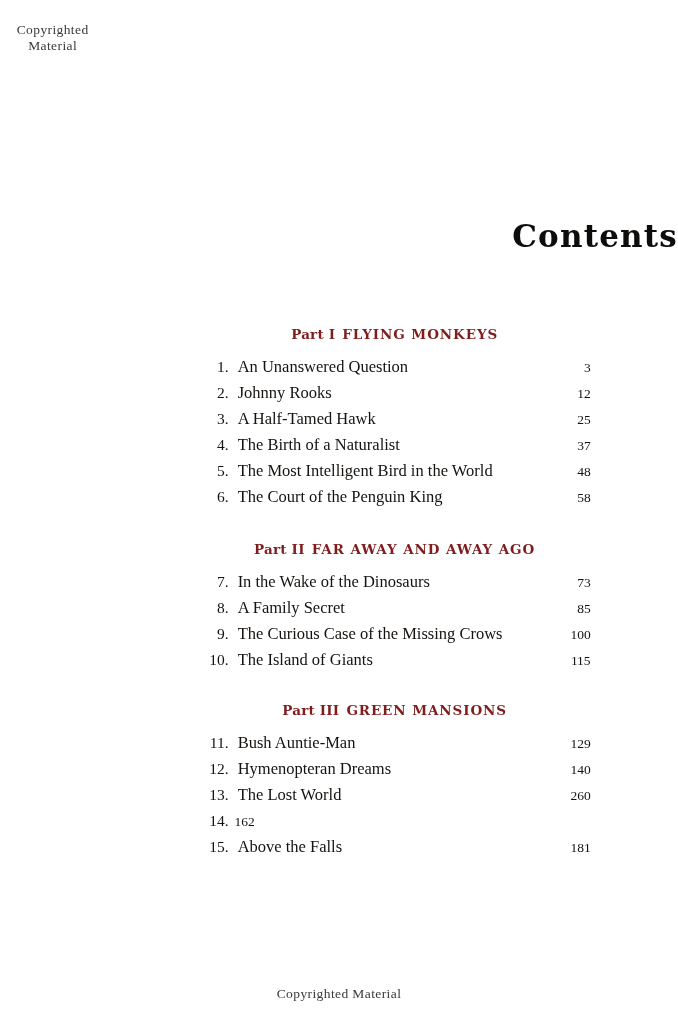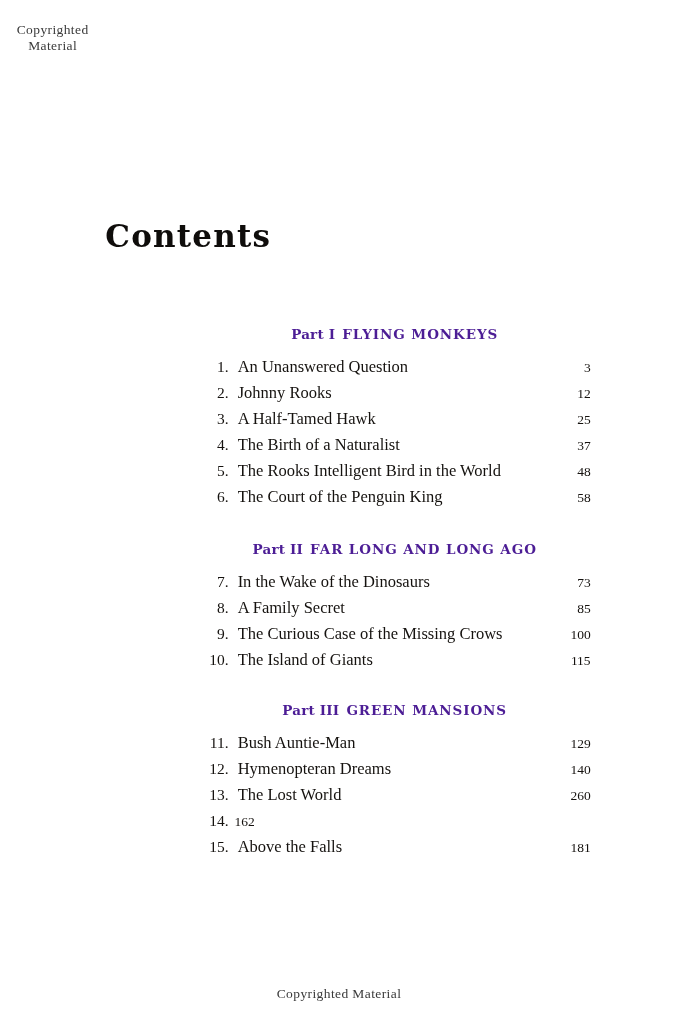--- a/index.html
+++ b/index.html
@@ -36,21 +36,21 @@
     left: 0;
     right: 0;
     bottom: 22px;
   }
   .content {
     width: 100%;
     padding-top: 218px;
     box-sizing: border-box;
   }
   .toc-title {
-    text-align: left;
+    text-align: right;
     font-family: "DejaVu Serif", "Liberation Serif", serif;
     font-size: 31px;
     font-weight: 700;
     letter-spacing: 1.2px;
     color: #0f0d0b;
     margin-bottom: 72px;
   }
   .toc-body {
     width: 398px;
     margin: 0 auto;
@@ -58,21 +58,21 @@
     box-sizing: border-box;
   }
   .part {
     margin-bottom: 8px;
   }
   .part-heading {
     text-align: center;
     font-family: "DejaVu Serif", "Liberation Serif", serif;
     font-size: 13.5px;
     font-weight: 700;
-    color: #4c1d95;
+    color: #7f1d1d;
     margin-bottom: 13px;
     white-space: nowrap;
   }
   .part-heading .part-label {
     letter-spacing: 0.2px;
   }
   .part-heading .part-name {
     letter-spacing: 0.9px;
     margin-left: 7px;
   }
@@ -142,34 +142,34 @@
             <span class="title">A Half-Tamed Hawk</span>
             <span class="page-no">25</span>
           </li>
           <li class="entry">
             <span class="num">4.</span>
             <span class="title">The Birth of a Naturalist</span>
             <span class="page-no">37</span>
           </li>
           <li class="entry">
             <span class="num">5.</span>
-            <span class="title">The Rooks Intelligent Bird in the World</span>
+            <span class="title">The Most Intelligent Bird in the World</span>
             <span class="page-no">48</span>
           </li>
           <li class="entry">
             <span class="num">6.</span>
             <span class="title">The Court of the Penguin King</span>
             <span class="page-no">58</span>
           </li>
         </ul>
       </div>
 
       <div class="part part-gap-2">
         <div class="part-heading">
-          <span class="part-label">Part II</span><span class="part-name">FAR LONG AND LONG AGO</span>
+          <span class="part-label">Part II</span><span class="part-name">FAR AWAY AND AWAY AGO</span>
         </div>
         <ul class="entries">
           <li class="entry">
             <span class="num">7.</span>
             <span class="title">In the Wake of the Dinosaurs</span>
             <span class="page-no">73</span>
           </li>
           <li class="entry">
             <span class="num">8.</span>
             <span class="title">A Family Secret</span>

